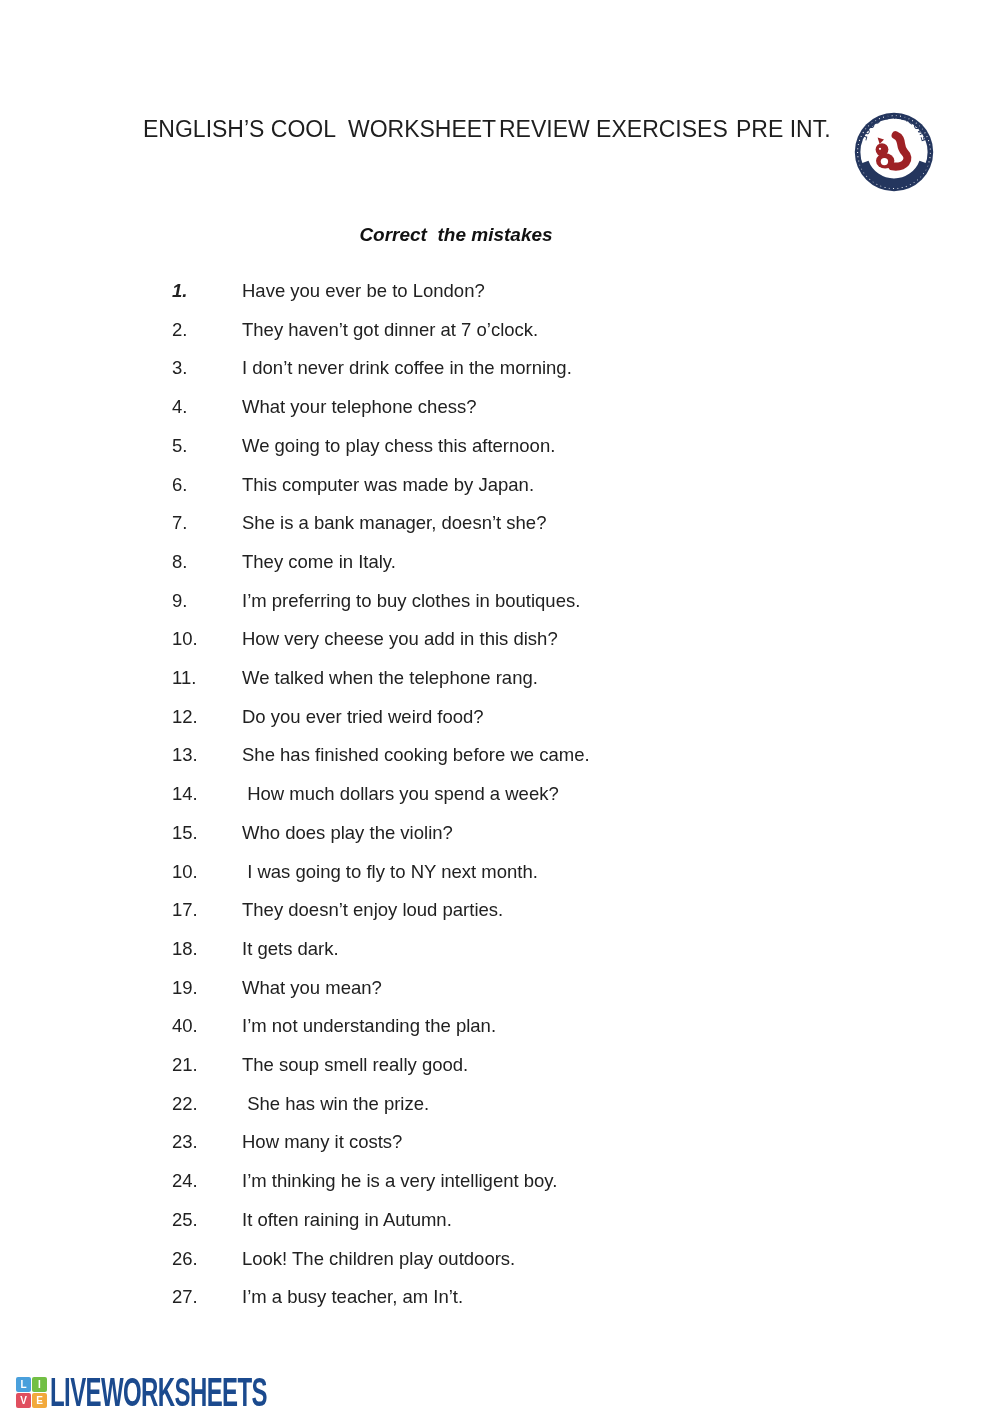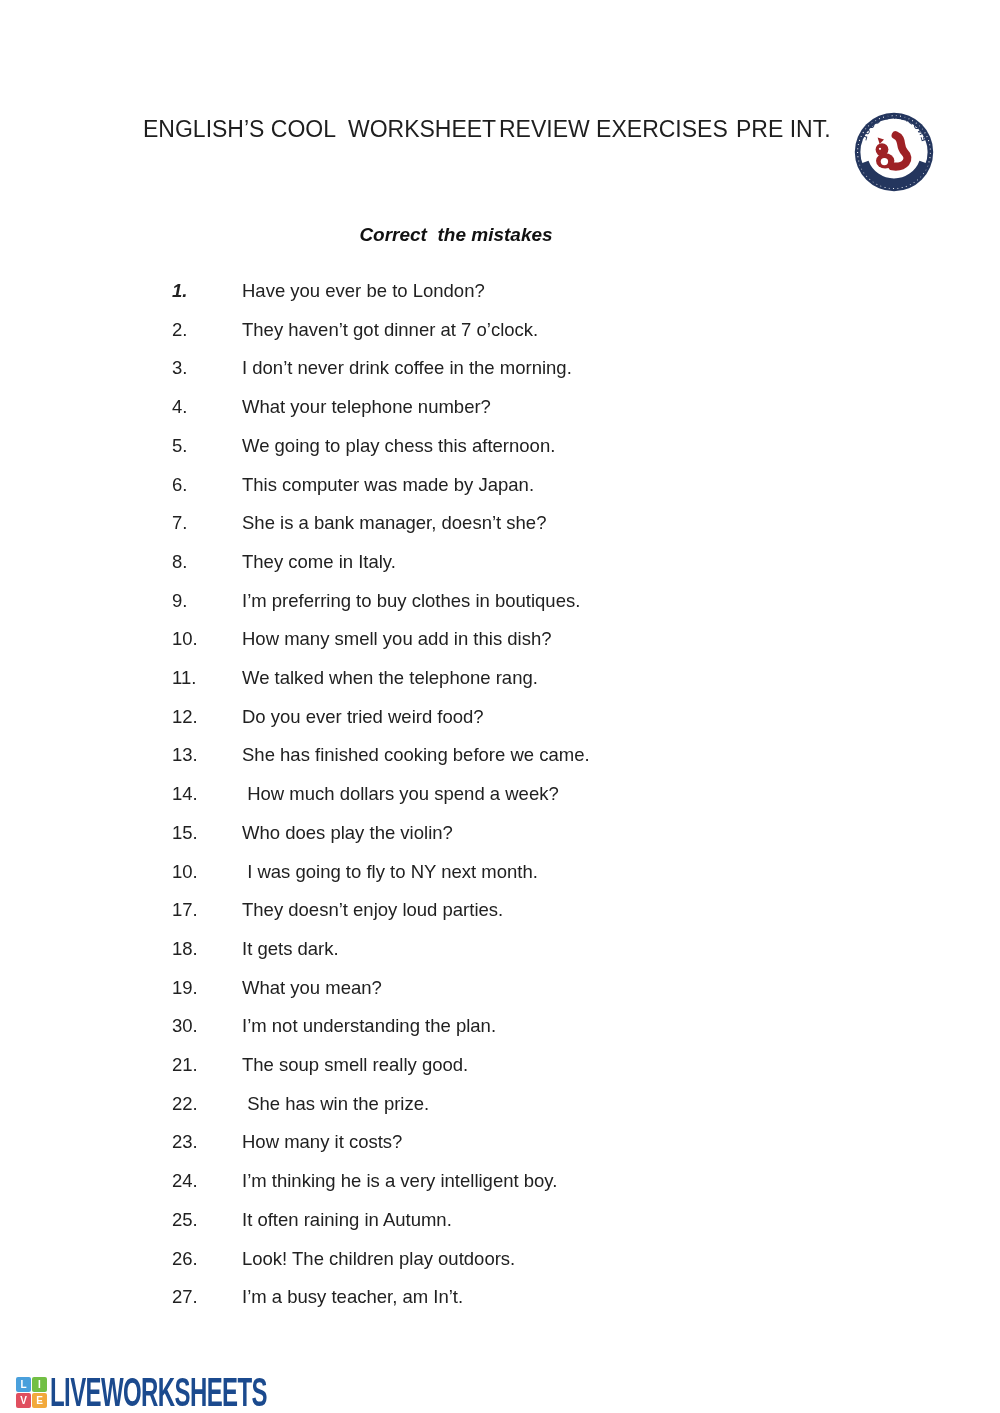--- a/index.html
+++ b/index.html
@@ -138,21 +138,21 @@
       <div class="item">
     <span class="num">2.</span>
     <span class="txt">They haven’t got dinner at 7 o’clock.</span>
   </div>
       <div class="item">
     <span class="num">3.</span>
     <span class="txt">I don’t never drink coffee in the morning.</span>
   </div>
       <div class="item">
     <span class="num">4.</span>
-    <span class="txt">What your telephone number?</span>
+    <span class="txt">What your telephone chess?</span>
   </div>
       <div class="item">
     <span class="num">5.</span>
     <span class="txt">We going to play chess this afternoon.</span>
   </div>
       <div class="item">
     <span class="num">6.</span>
     <span class="txt">This computer was made by Japan.</span>
   </div>
       <div class="item">
@@ -162,21 +162,21 @@
       <div class="item">
     <span class="num">8.</span>
     <span class="txt">They come in Italy.</span>
   </div>
       <div class="item">
     <span class="num">9.</span>
     <span class="txt">I’m preferring to buy clothes in boutiques.</span>
   </div>
       <div class="item">
     <span class="num">10.</span>
-    <span class="txt">How many smell you add in this dish?</span>
+    <span class="txt">How very cheese you add in this dish?</span>
   </div>
       <div class="item">
     <span class="num">11.</span>
     <span class="txt">We talked when the telephone rang.</span>
   </div>
       <div class="item">
     <span class="num">12.</span>
     <span class="txt">Do you ever tried weird food?</span>
   </div>
       <div class="item">
@@ -201,21 +201,21 @@
   </div>
       <div class="item">
     <span class="num">18.</span>
     <span class="txt">It gets dark.</span>
   </div>
       <div class="item">
     <span class="num">19.</span>
     <span class="txt">What you mean?</span>
   </div>
       <div class="item">
-    <span class="num">30.</span>
+    <span class="num">40.</span>
     <span class="txt">I’m not understanding the plan.</span>
   </div>
       <div class="item">
     <span class="num">21.</span>
     <span class="txt">The soup smell really good.</span>
   </div>
       <div class="item">
     <span class="num">22.</span>
     <span class="txt"> She has win the prize.</span>
   </div>

